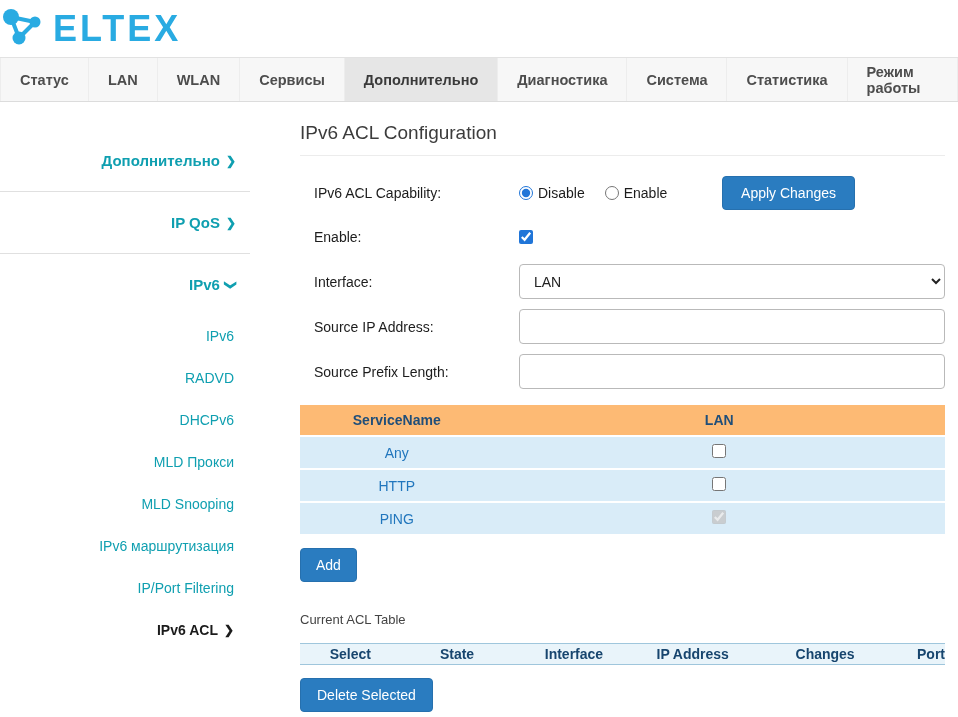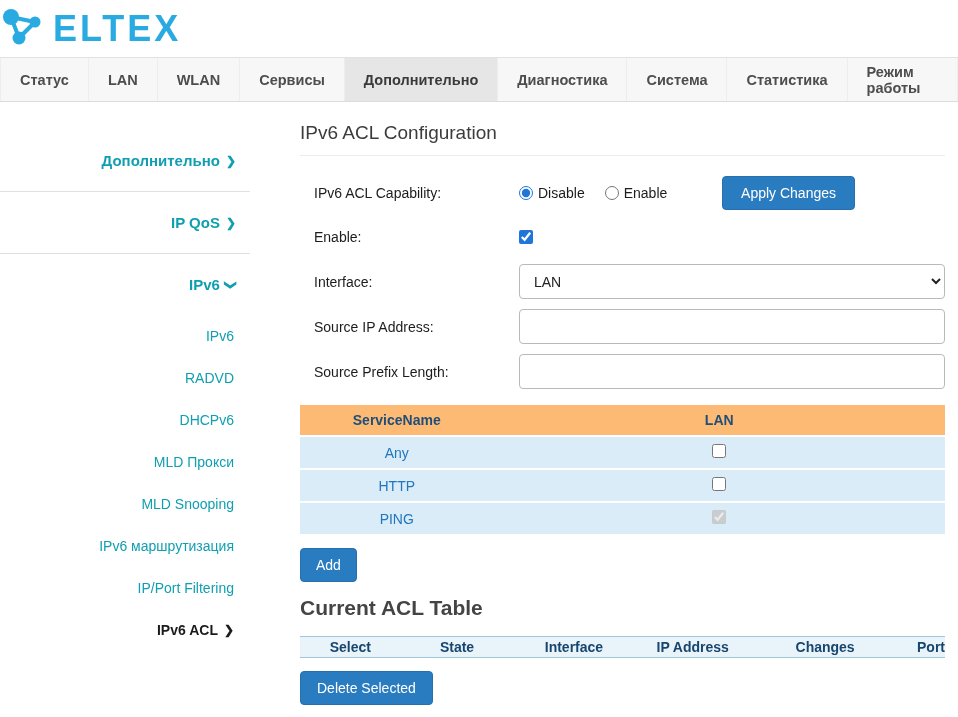--- a/index.html
+++ b/index.html
@@ -55,21 +55,21 @@
   select.ctl { appearance:auto; }
 
   
   .svc-table { width:100%; border-collapse:separate; border-spacing:0 2px; margin-top:14px; }
   .svc-table th { background:#fdba74; height:30px; font-size:14px; color:#1f4e79;
     font-weight:bold; text-align:center; }
   .svc-table td { background:#d9ecf8; height:31px; text-align:center; font-size:14px;
     color:#2176bd; }
   .add-btn { margin-top:12px; padding:8px 15px; }
 
-  .acl-title { font-size:21px; color:#444; font-weight:bold; margin-top:14px; }
+  .acl-title { font-size:13px; color:#444; font-weight:normal; margin-top:30px; }
 
   .acl-table { width:100%; border-collapse:collapse; margin-top:16px; }
   .acl-table th { background:#e9f4fa; border-top:1px solid #9fc6dc; border-bottom:1px solid #9fc6dc;
     height:21px; font-size:14px; color:#17456e; font-weight:bold; text-align:right; }
   .del-btn { margin-top:13px; }
 </style>
 </head>
 <body>
 
 <div class="header">

